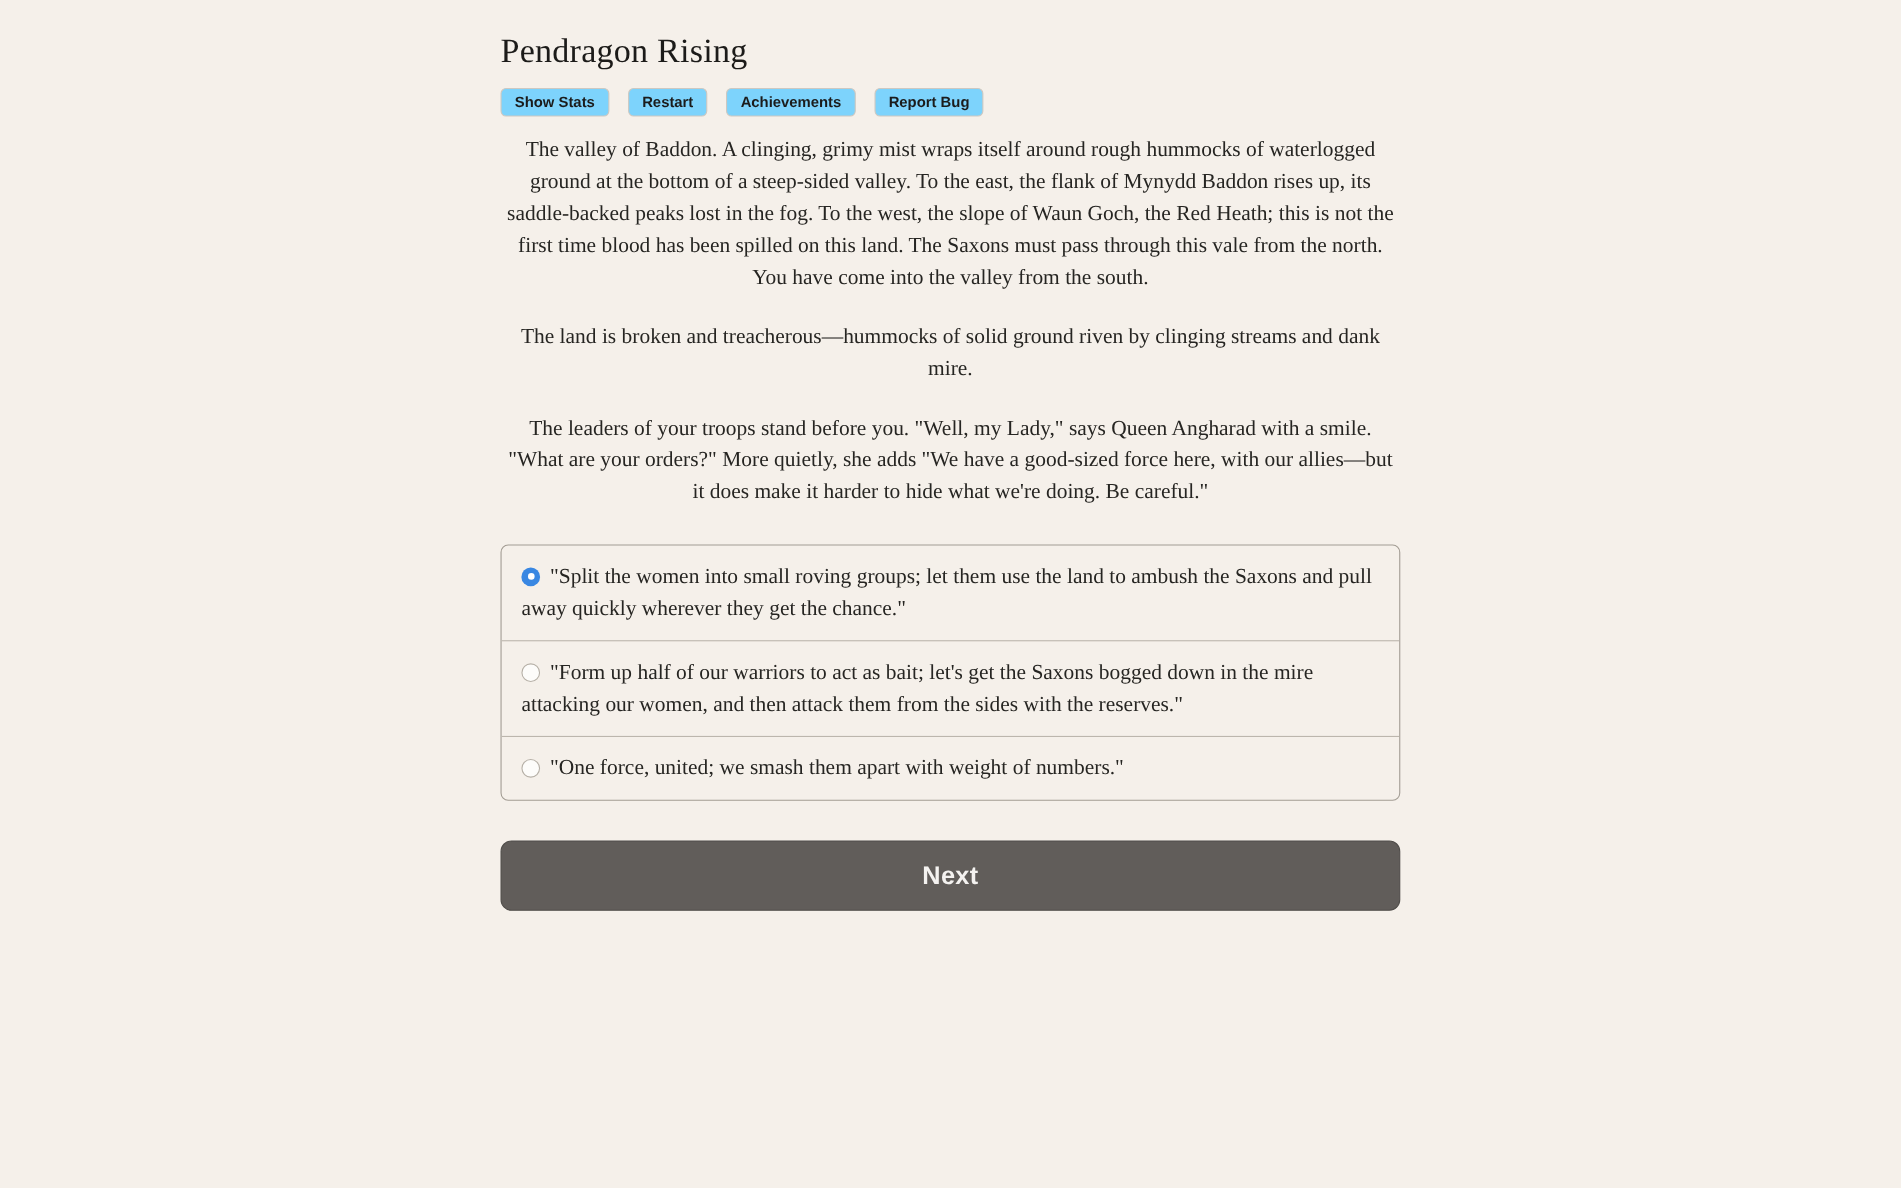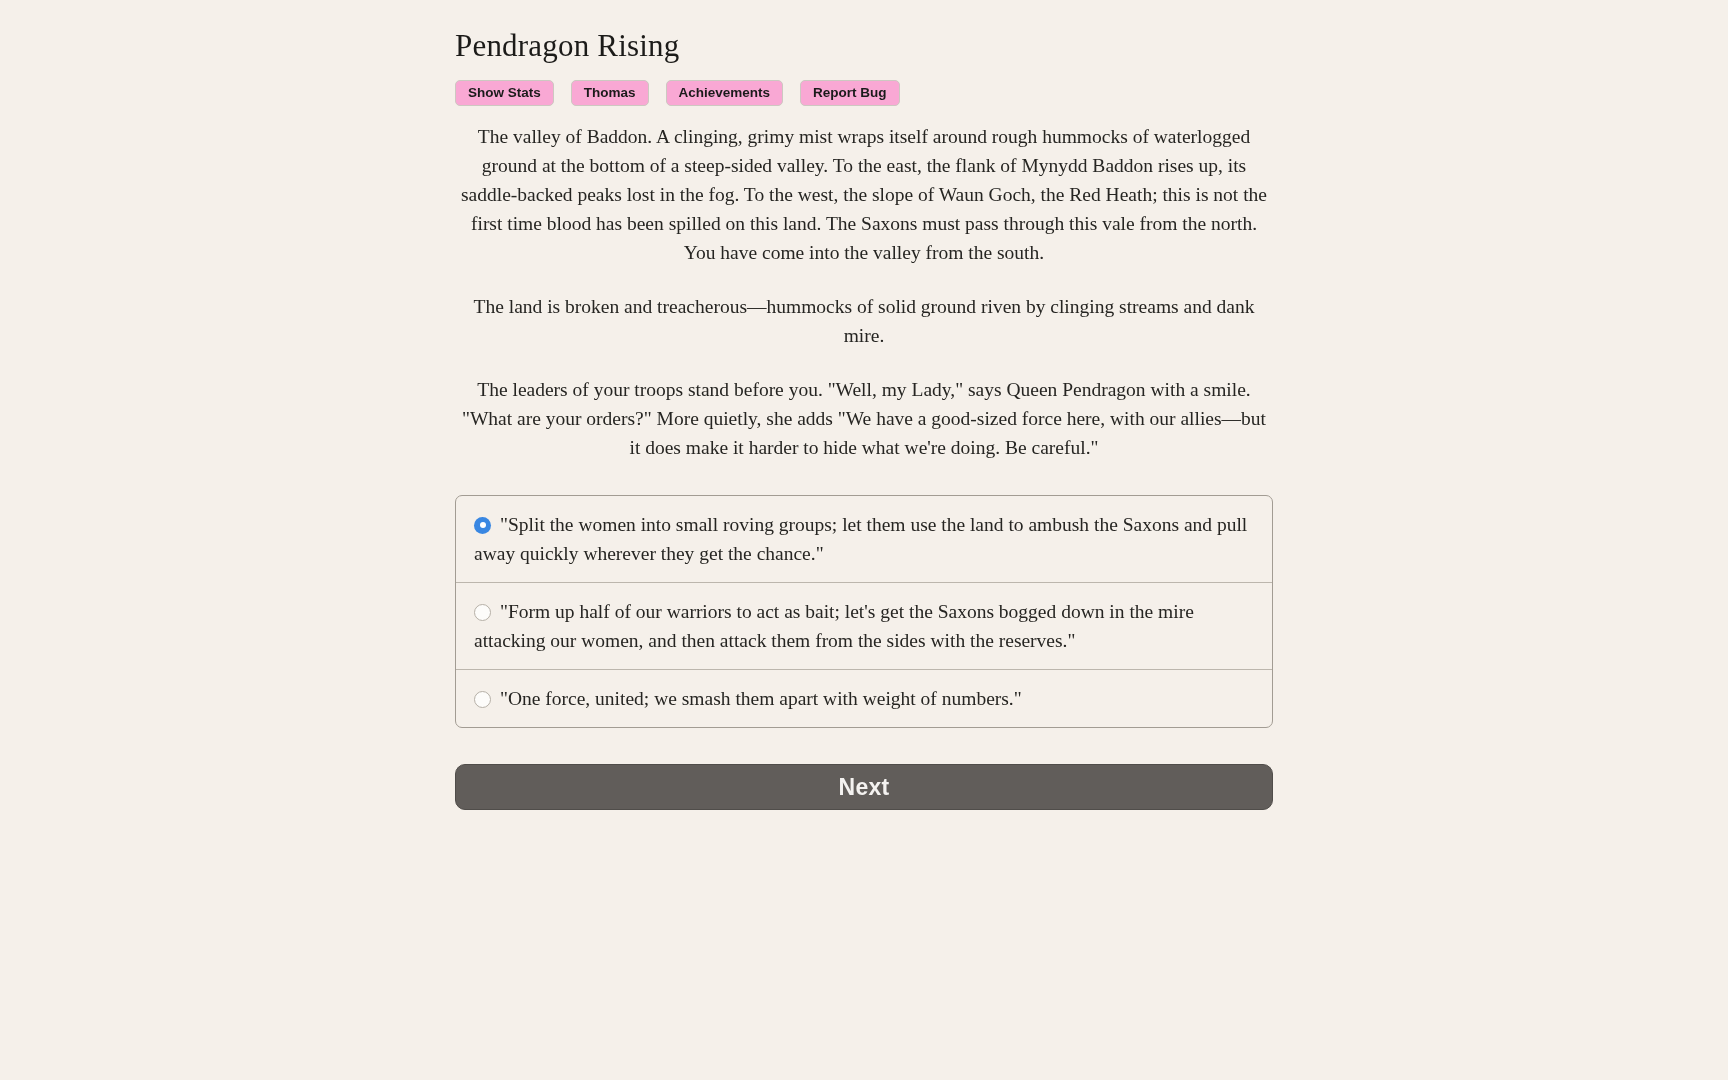--- a/index.html
+++ b/index.html
@@ -20,21 +20,21 @@
   }
   .byline{
     font-size:22px;line-height:26px;color:#1c1b19;margin:0 0 19px 0;
   }
   .toolbar{
     display:flex;gap:17px;margin:0 0 16px 0;
   }
   .toolbar button{
     font-family:"Liberation Sans","DejaVu Sans",sans-serif;
     font-size:13.5px;font-weight:600;color:#1b1b1b;
-    background:#f9a8d4;border:1px solid #cdc8c1;border-radius:5px;
+    background:#7dd3fc;border:1px solid #cdc8c1;border-radius:5px;
     padding:4px 12px;line-height:16px;cursor:pointer;
   }
   .story p{
     font-size:19.5px;line-height:29px;margin:0 0 25px 0;color:#262522;text-align:center;
   }
   .story p:last-child{margin-bottom:0;}
   .choice-box{
     margin-top:33px;
     border:1px solid #a29c93;border-radius:7px;
     background:transparent;overflow:hidden;
@@ -52,44 +52,44 @@
   .radio[data-checked="true"]{
     background:#3987e2;border:none;
   }
   .radio[data-checked="true"]::after{
     content:"";position:absolute;left:50%;top:50%;
     width:6px;height:6px;margin:-3px 0 0 -3px;border-radius:50%;background:#ffffff;
   }
   .next-button{
     display:block;width:100%;box-sizing:border-box;margin-top:36px;
     background:#615d5a;border:1px solid #504d4a;border-radius:10px;
-    height:46px;cursor:pointer;
+    height:64px;cursor:pointer;
     font-family:"Liberation Sans","DejaVu Sans",sans-serif;
     font-size:23px;font-weight:bold;color:#f4f2f0;letter-spacing:0.3px;
   }
 </style>
 </head>
 <body>
 
 <div class="container">
 
   <h1 class="title">Pendragon Rising</h1>
 
 
   <div class="toolbar">
     <button type="button">Show Stats</button>
-    <button type="button">Thomas</button>
+    <button type="button">Restart</button>
     <button type="button">Achievements</button>
     <button type="button">Report Bug</button>
   </div>
 
   <div class="story">
     <p>The valley of Baddon. A clinging, grimy mist wraps itself around rough hummocks of waterlogged ground at the bottom of a steep-sided valley. To the east, the flank of Mynydd Baddon rises up, its saddle-backed peaks lost in the fog. To the west, the slope of Waun Goch, the Red Heath; this is not the first time blood has been spilled on this land. The Saxons must pass through this vale from the north. You have come into the valley from the south.</p>
     <p>The land is broken and treacherous—hummocks of solid ground riven by clinging streams and dank mire.</p>
-    <p>The leaders of your troops stand before you. "Well, my Lady," says Queen Pendragon with a smile. "What are your orders?" More quietly, she adds "We have a good-sized force here, with our allies—but it does make it harder to hide what we're doing. Be careful."</p>
+    <p>The leaders of your troops stand before you. "Well, my Lady," says Queen Angharad with a smile. "What are your orders?" More quietly, she adds "We have a good-sized force here, with our allies—but it does make it harder to hide what we're doing. Be careful."</p>
   </div>
 
   <div class="choice-box">
     <label class="choice-row">
       <span class="radio" data-checked="true"></span><span>"Split the women into small roving groups; let them use the land to ambush the Saxons and pull away quickly wherever they get the chance."</span>
     </label>
     <label class="choice-row">
       <span class="radio" data-checked="false"></span><span>"Form up half of our warriors to act as bait; let's get the Saxons bogged down in the mire attacking our women, and then attack them from the sides with the reserves."</span>
     </label>
     <label class="choice-row">

